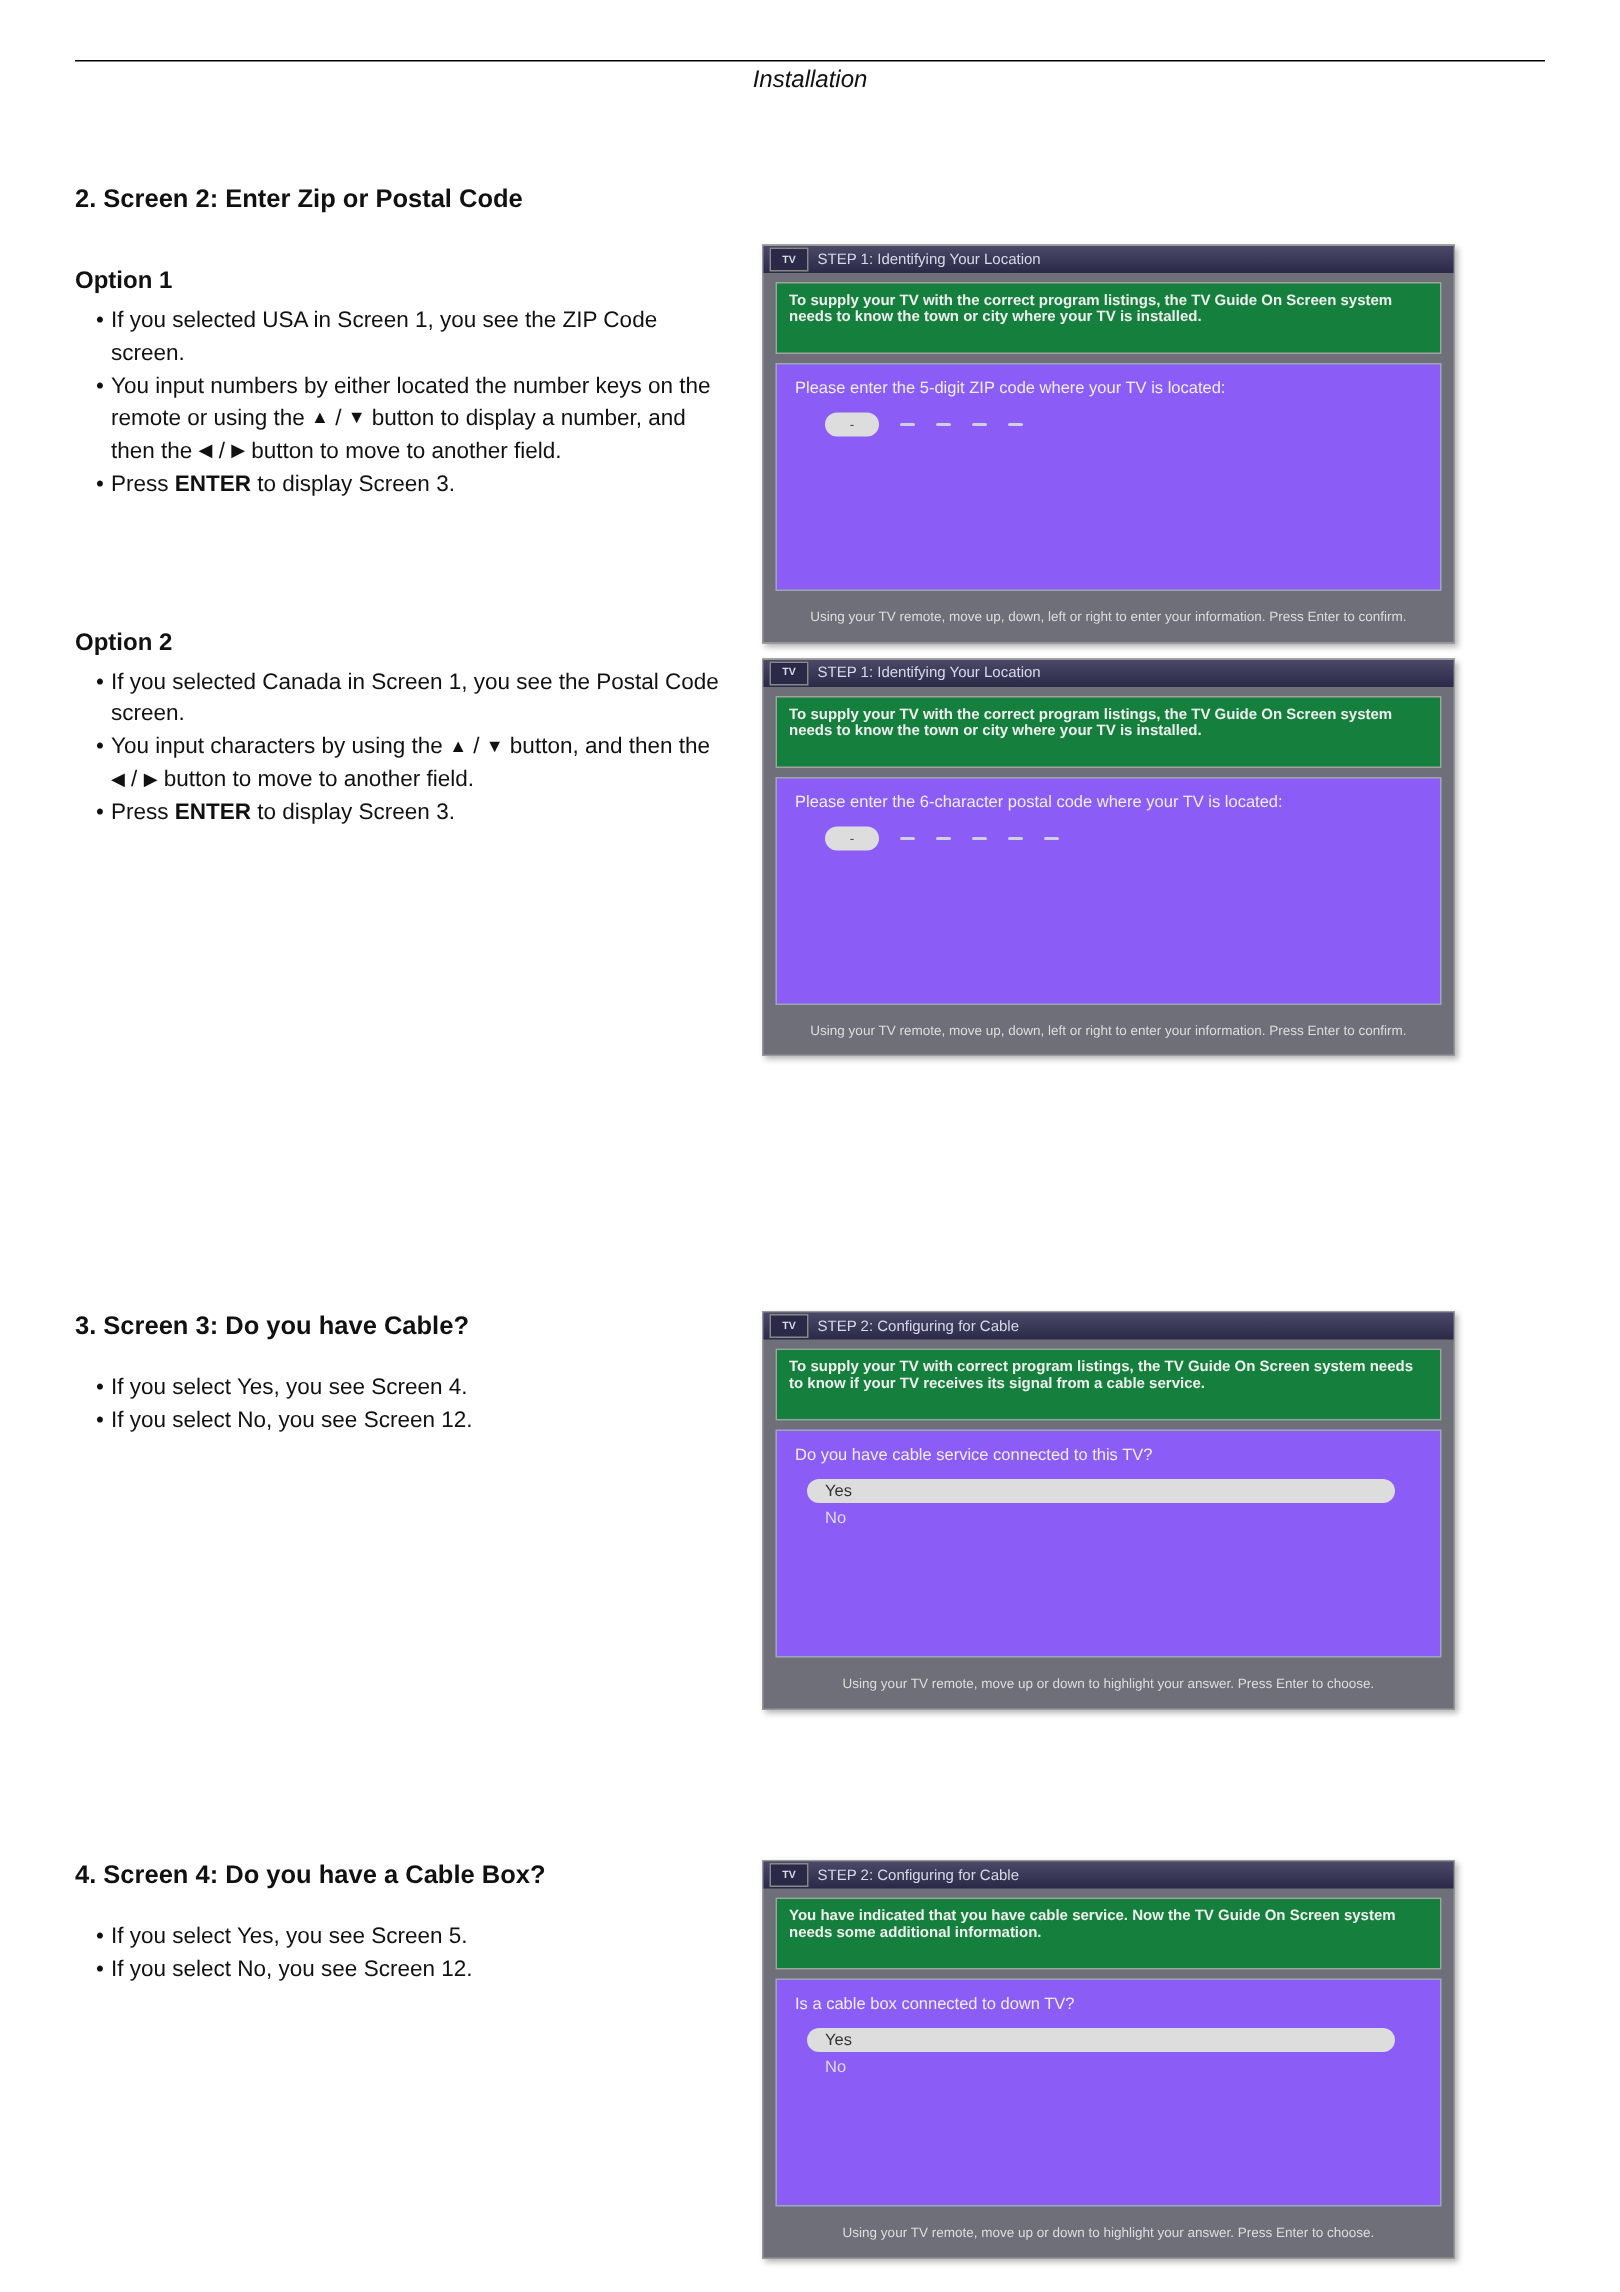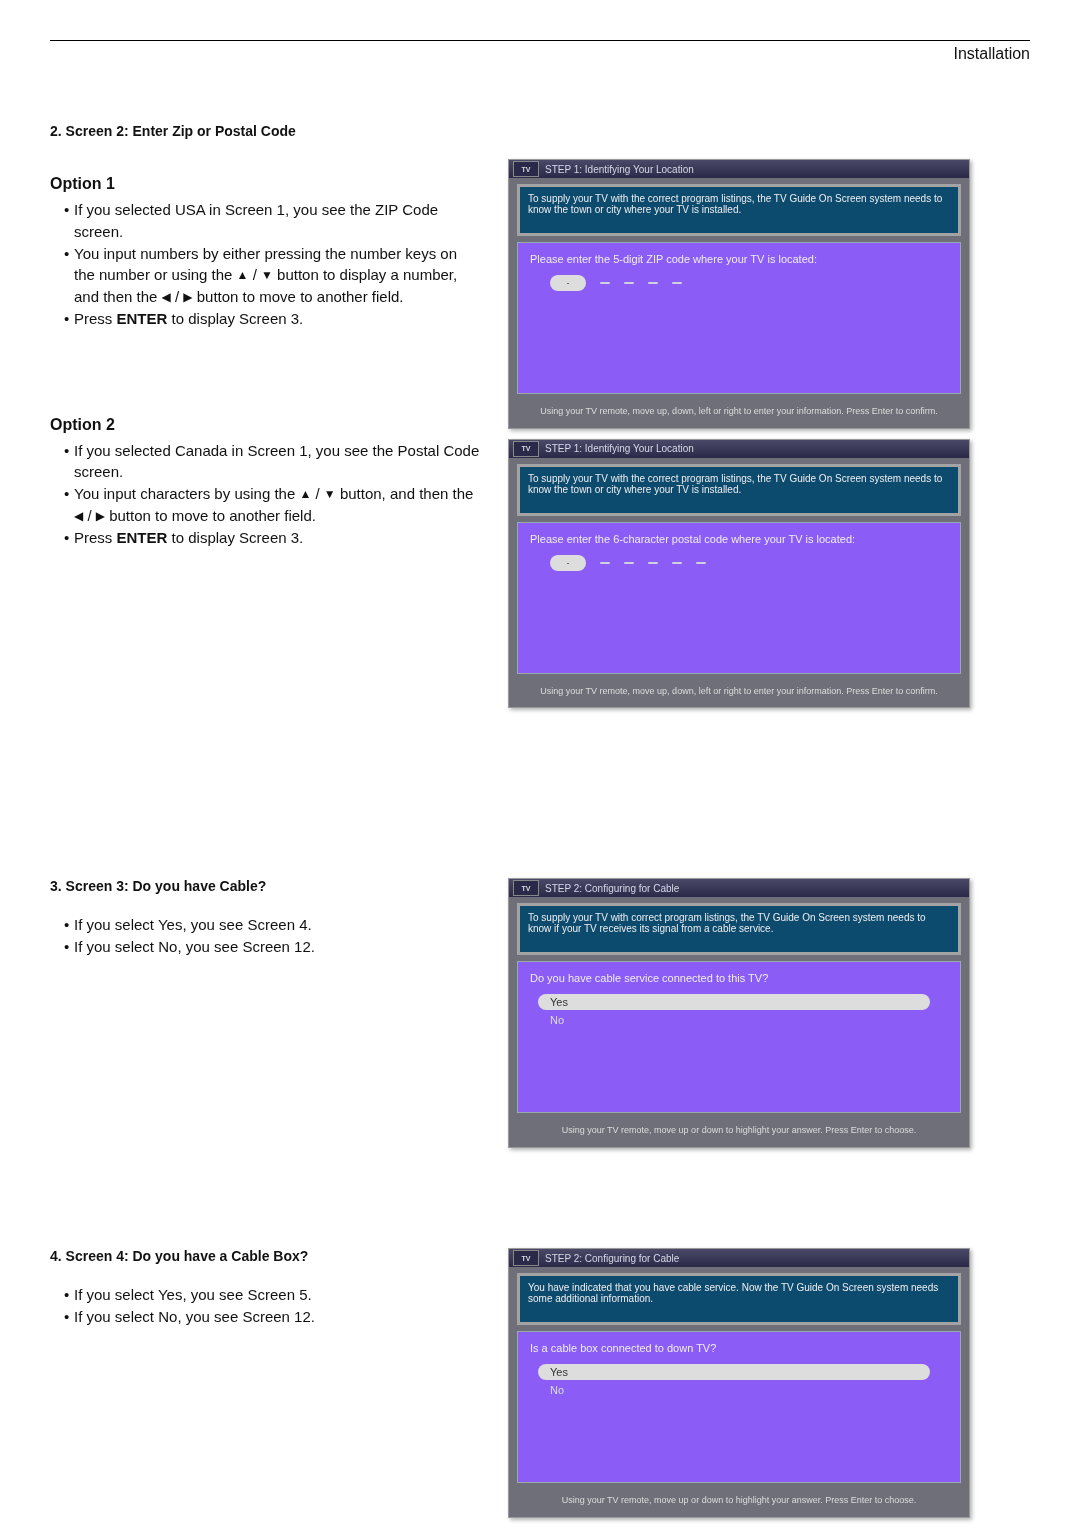--- a/index.html
+++ b/index.html
@@ -13,28 +13,29 @@
   .page {
     width: 1080px;
     padding: 40px 50px 30px 50px;
     box-sizing: border-box;
   }
   .hrule {
     border-top: 1px solid #000;
     margin-bottom: 10px;
   }
   .top-right {
-    text-align: right;
+    text-align: center;
+    font-style: italic;
     font-size: 16px;
     margin-top: -6px;
     margin-bottom: 60px;
   }
   .section-heading {
     font-weight: bold;
-    font-size: 14px;
+    font-size: 17px;
     margin-left: 0;
     margin-top: 30px;
     margin-bottom: 20px;
   }
   .twocol {
     display: flex;
     align-items: flex-start;
     gap: 28px;
   }
   .leftcol {
@@ -99,26 +100,27 @@
     background: #2a2a48;
     border: 1px solid #888;
     margin-right: 6px;
     display: flex;
     align-items: center;
     justify-content: center;
     font-size: 7px;
     font-weight: bold;
   }
   .tv-innerbox {
-    background: #0c4a6e;
-    border: 3px solid #a3a3a3;
+    background: #15803d;
+    border: 1px solid #a3a3a3;
     margin: 6px 8px;
     padding: 6px 8px;
     min-height: 34px;
     color: #eee;
+    font-weight: bold;
   }
   .tv-mainarea {
     background: #8b5cf6;
     border: 1px solid #9aa;
     margin: 0 8px 6px 8px;
     padding: 10px 12px 20px 12px;
     min-height: 120px;
     color: #eee;
   }
   .tv-mainarea .prompt {
@@ -189,21 +191,21 @@
 
   <div class="section-heading">2. Screen 2: Enter Zip or Postal Code</div>
 
   <div class="twocol">
     <div class="leftcol">
 
       <div class="opt-heading">Option 1</div>
       <div class="body-text">
         <div class="bullet">If you selected USA in Screen 1, you see the ZIP Code screen.</div>
         <div class="bullet">
-          <span>You input numbers by either pressing the number keys on the number or using the </span><span class="arrow">▲</span><span> / </span><span class="arrow">▼</span><span> button to display a number, and then the </span><span class="arrow">◀</span><span> / </span><span class="arrow">▶</span><span> button to move to another field.</span>
+          <span>You input numbers by either located the number keys on the remote or using the </span><span class="arrow">▲</span><span> / </span><span class="arrow">▼</span><span> button to display a number, and then the </span><span class="arrow">◀</span><span> / </span><span class="arrow">▶</span><span> button to move to another field.</span>
         </div>
         <div class="bullet">
           <span>Press </span><b>ENTER</b><span> to display Screen 3.</span>
         </div>
       </div>
 
       <div style="height:70px"></div>
 
       <div class="opt-heading">Option 2</div>
       <div class="body-text">

